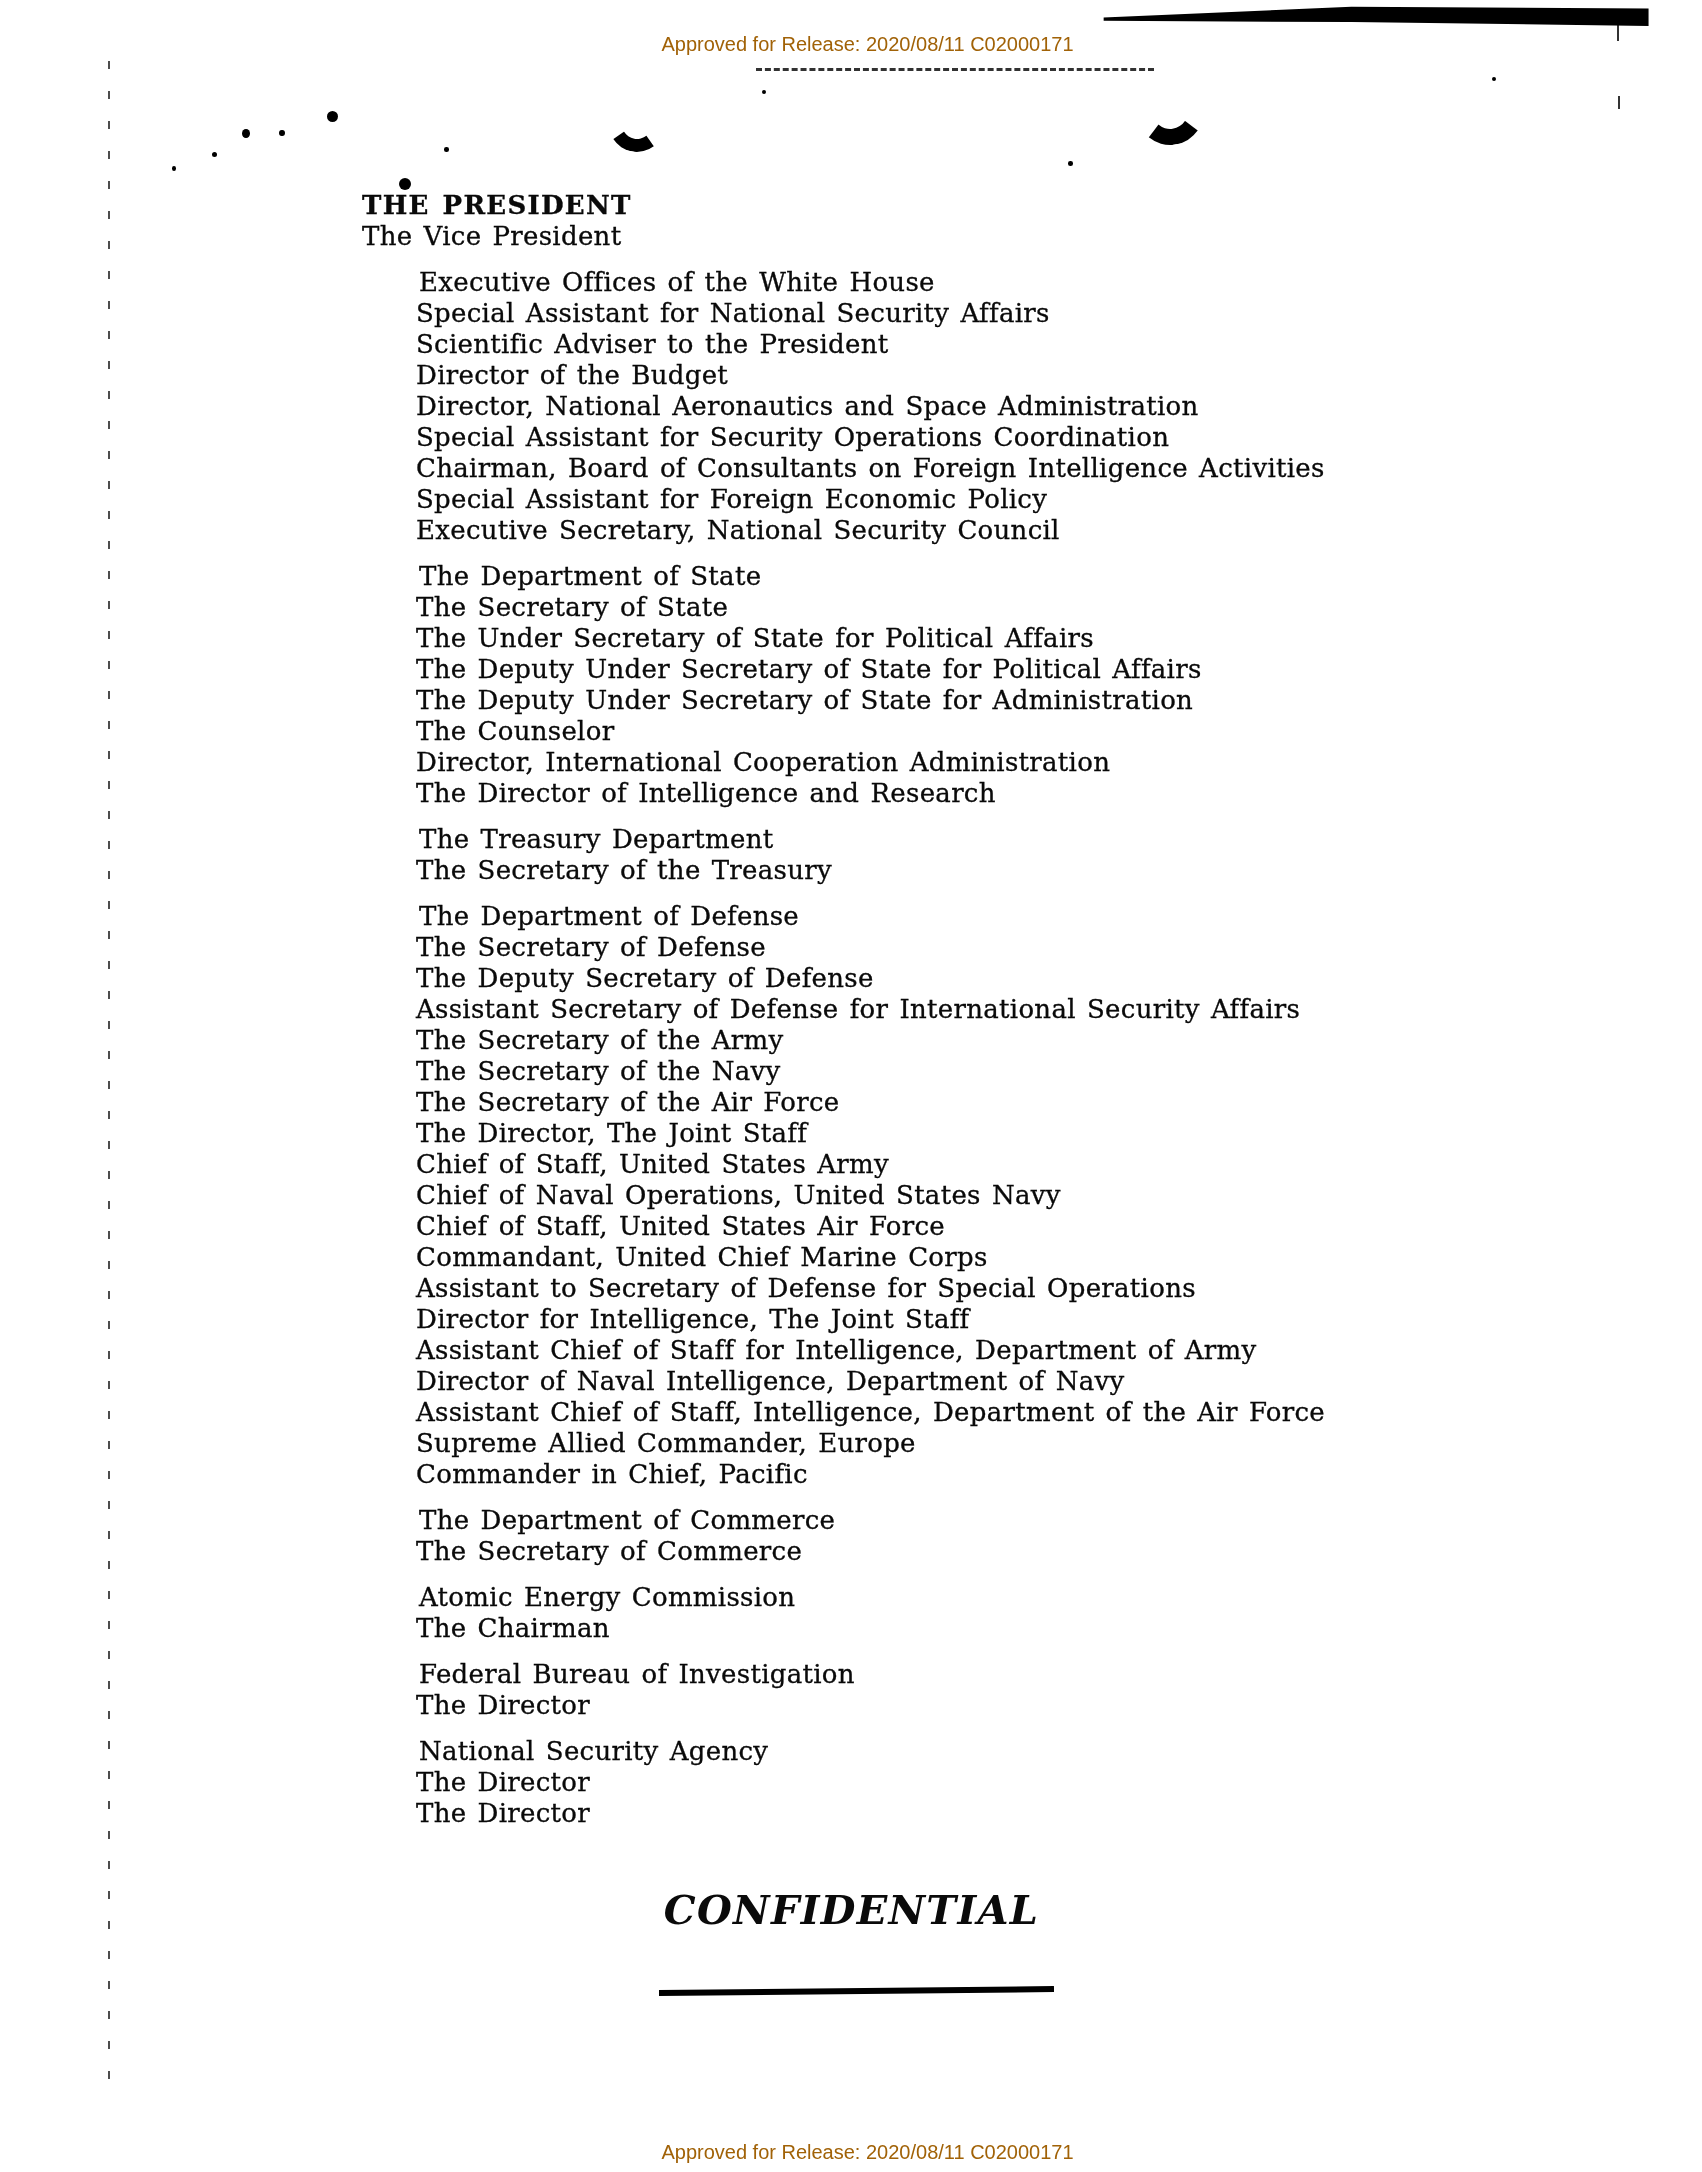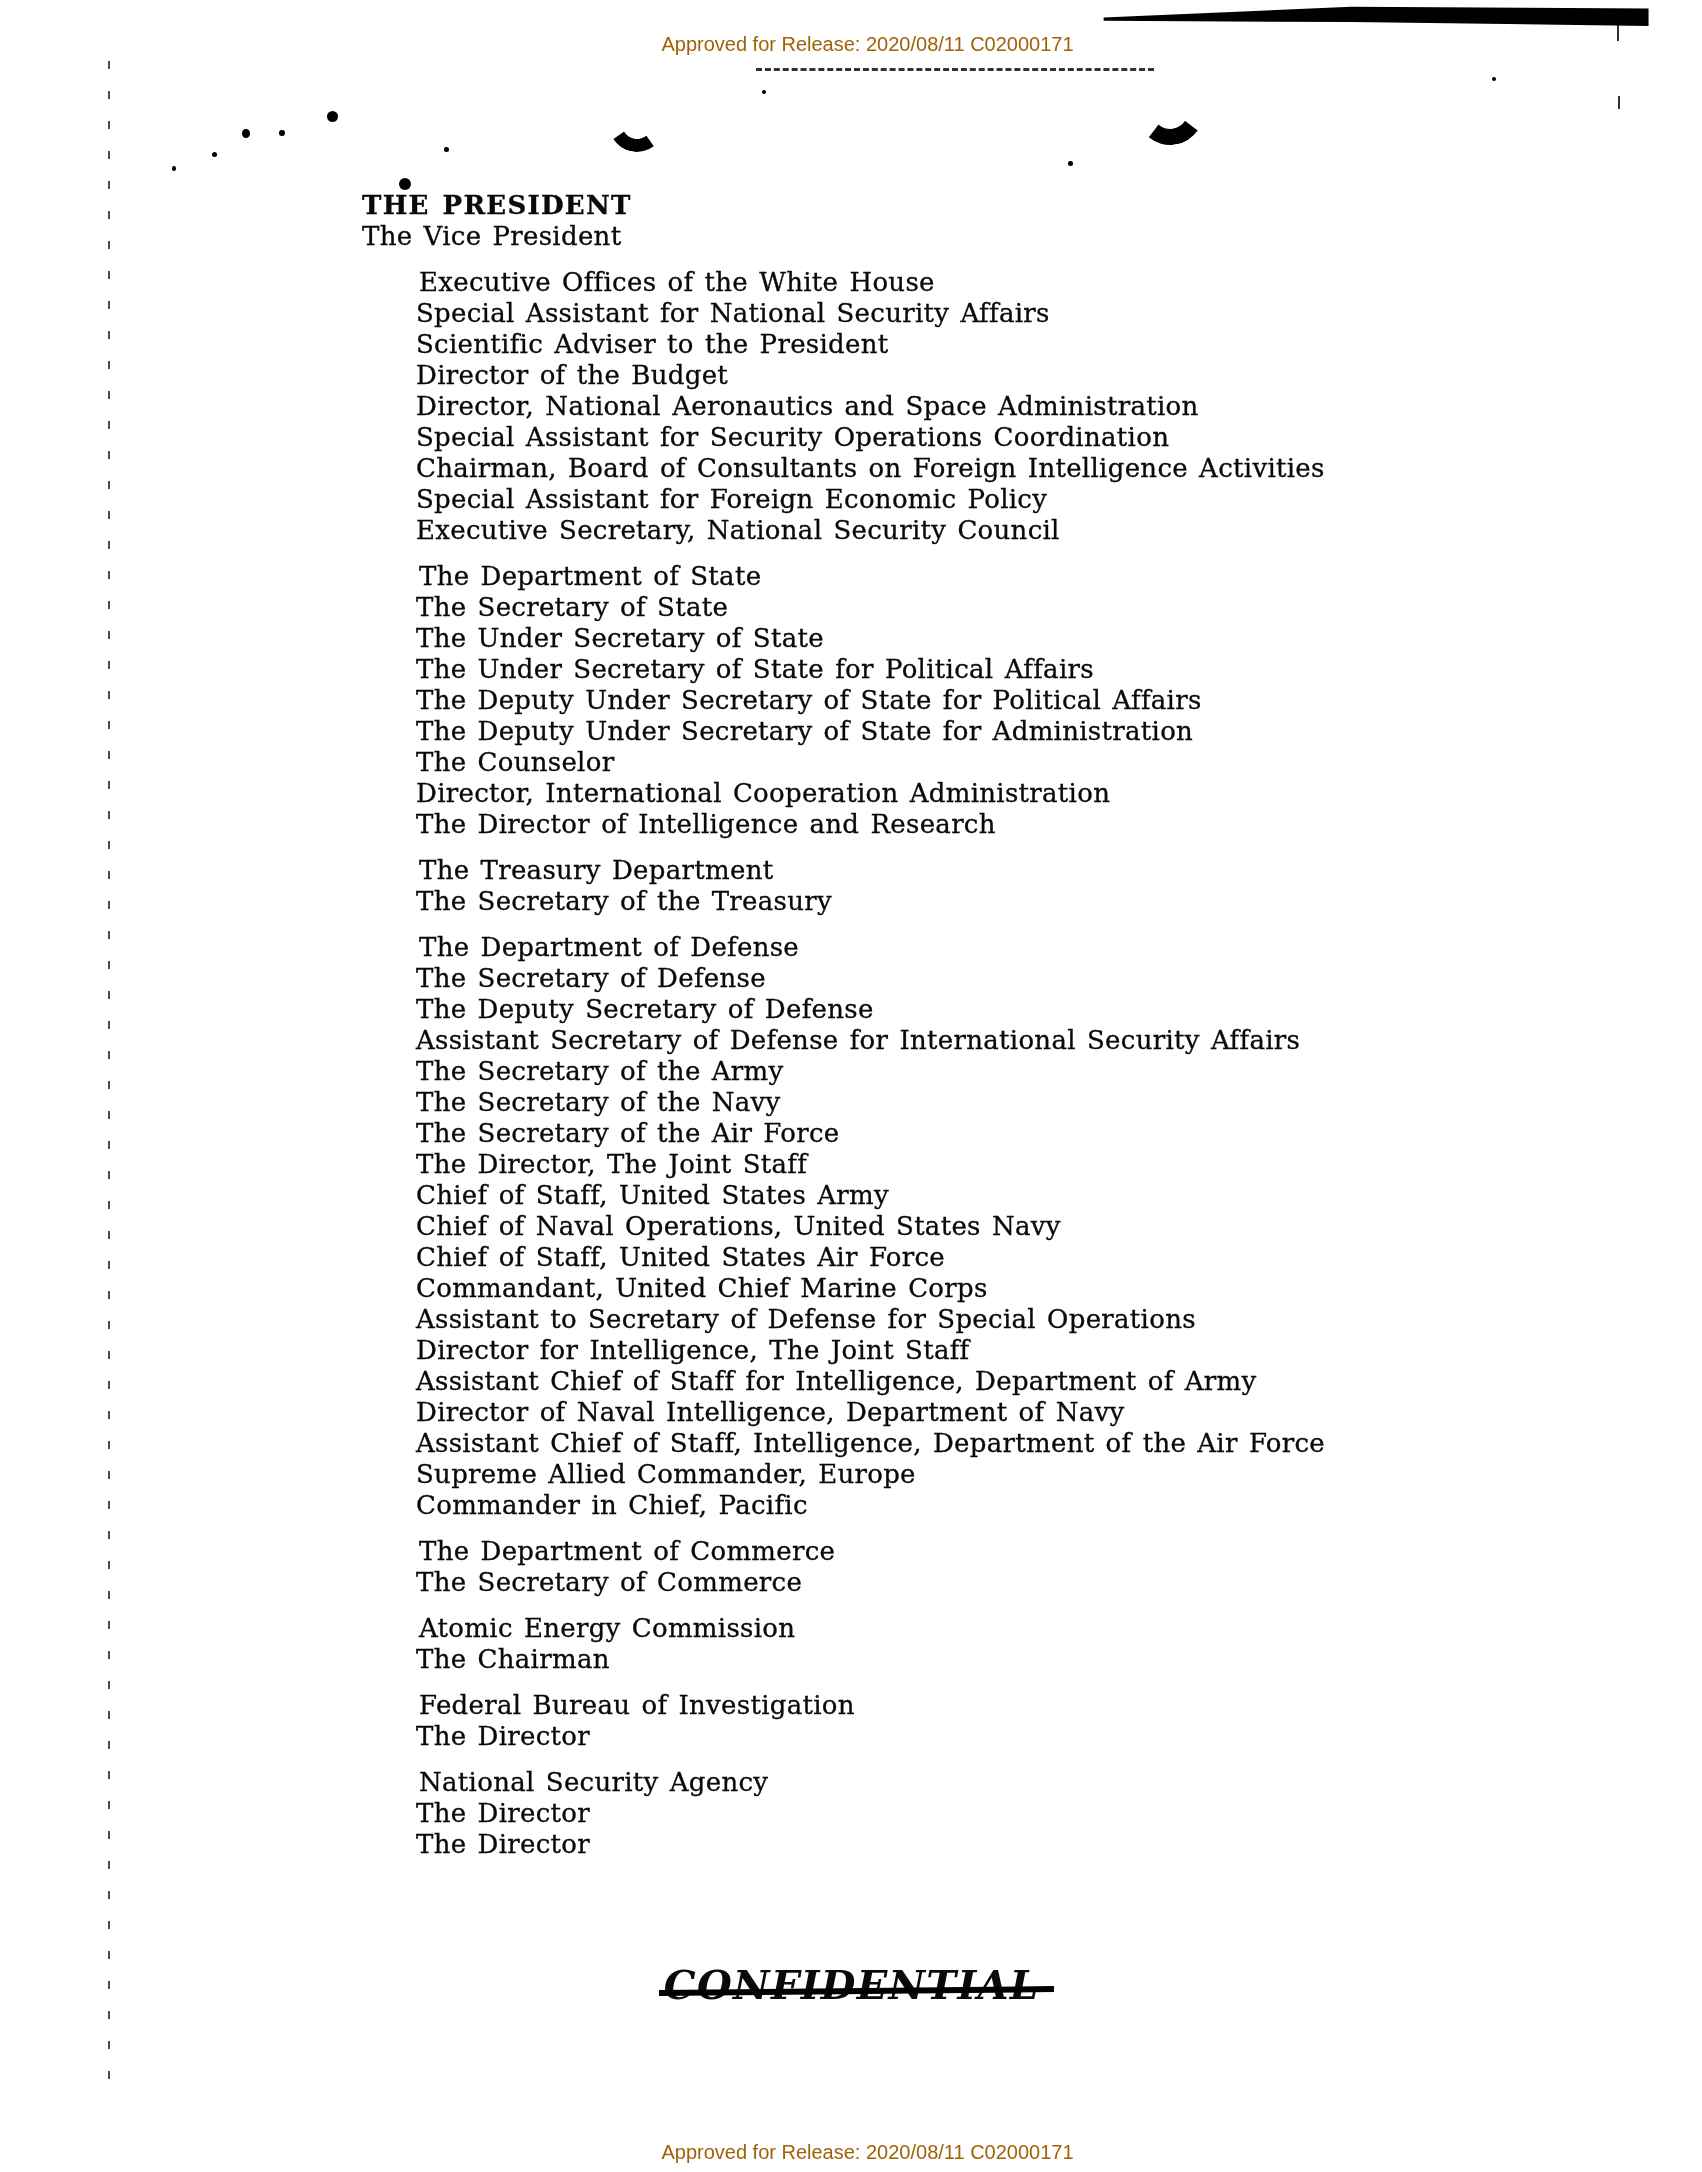--- a/index.html
+++ b/index.html
@@ -28,21 +28,21 @@
     font-size:26px;line-height:31px;letter-spacing:0.3px;word-spacing:2.6px;
     -webkit-text-stroke:0.3px #000;
   }
   .dist-item{white-space:nowrap;}
   .level-1{margin-left:57px;margin-top:15px;}
   .level-2{margin-left:54px;}
   .caps-bold{font-weight:bold;letter-spacing:1.3px;}
 
   
   .classification{
-    position:absolute;top:1961px;left:50%;transform:translateX(-50%);
+    position:absolute;top:1886px;left:50%;transform:translateX(-50%);
     font-family:"DejaVu Serif",serif;font-style:italic;font-weight:bold;
     font-size:40px;letter-spacing:1.3px;white-space:nowrap;
   }
   .strike{
     position:absolute;top:1988px;left:659px;width:395px;height:5.8px;
     background:#000;transform:rotate(-0.55deg);
   }
 
   
   .left-scan-line{
@@ -98,21 +98,20 @@
       <div class="dist-item level-2">Special Assistant for National Security Affairs</div>
       <div class="dist-item level-2">Scientific Adviser to the President</div>
       <div class="dist-item level-2">Director of the Budget</div>
       <div class="dist-item level-2">Director, National Aeronautics and Space Administration</div>
       <div class="dist-item level-2">Special Assistant for Security Operations Coordination</div>
       <div class="dist-item level-2">Chairman, Board of Consultants on Foreign Intelligence Activities</div>
       <div class="dist-item level-2">Special Assistant for Foreign Economic Policy</div>
       <div class="dist-item level-2">Executive Secretary, National Security Council</div>
       <div class="dist-item level-1">The Department of State</div>
       <div class="dist-item level-2">The Secretary of State</div>
-      <div class="dist-item level-2">The Under Secretary of State</div>
       <div class="dist-item level-2">The Under Secretary of State for Political Affairs</div>
       <div class="dist-item level-2">The Deputy Under Secretary of State for Political Affairs</div>
       <div class="dist-item level-2">The Deputy Under Secretary of State for Administration</div>
       <div class="dist-item level-2">The Counselor</div>
       <div class="dist-item level-2">Director, International Cooperation Administration</div>
       <div class="dist-item level-2">The Director of Intelligence and Research</div>
       <div class="dist-item level-1">The Treasury Department</div>
       <div class="dist-item level-2">The Secretary of the Treasury</div>
       <div class="dist-item level-1">The Department of Defense</div>
       <div class="dist-item level-2">The Secretary of Defense</div>

